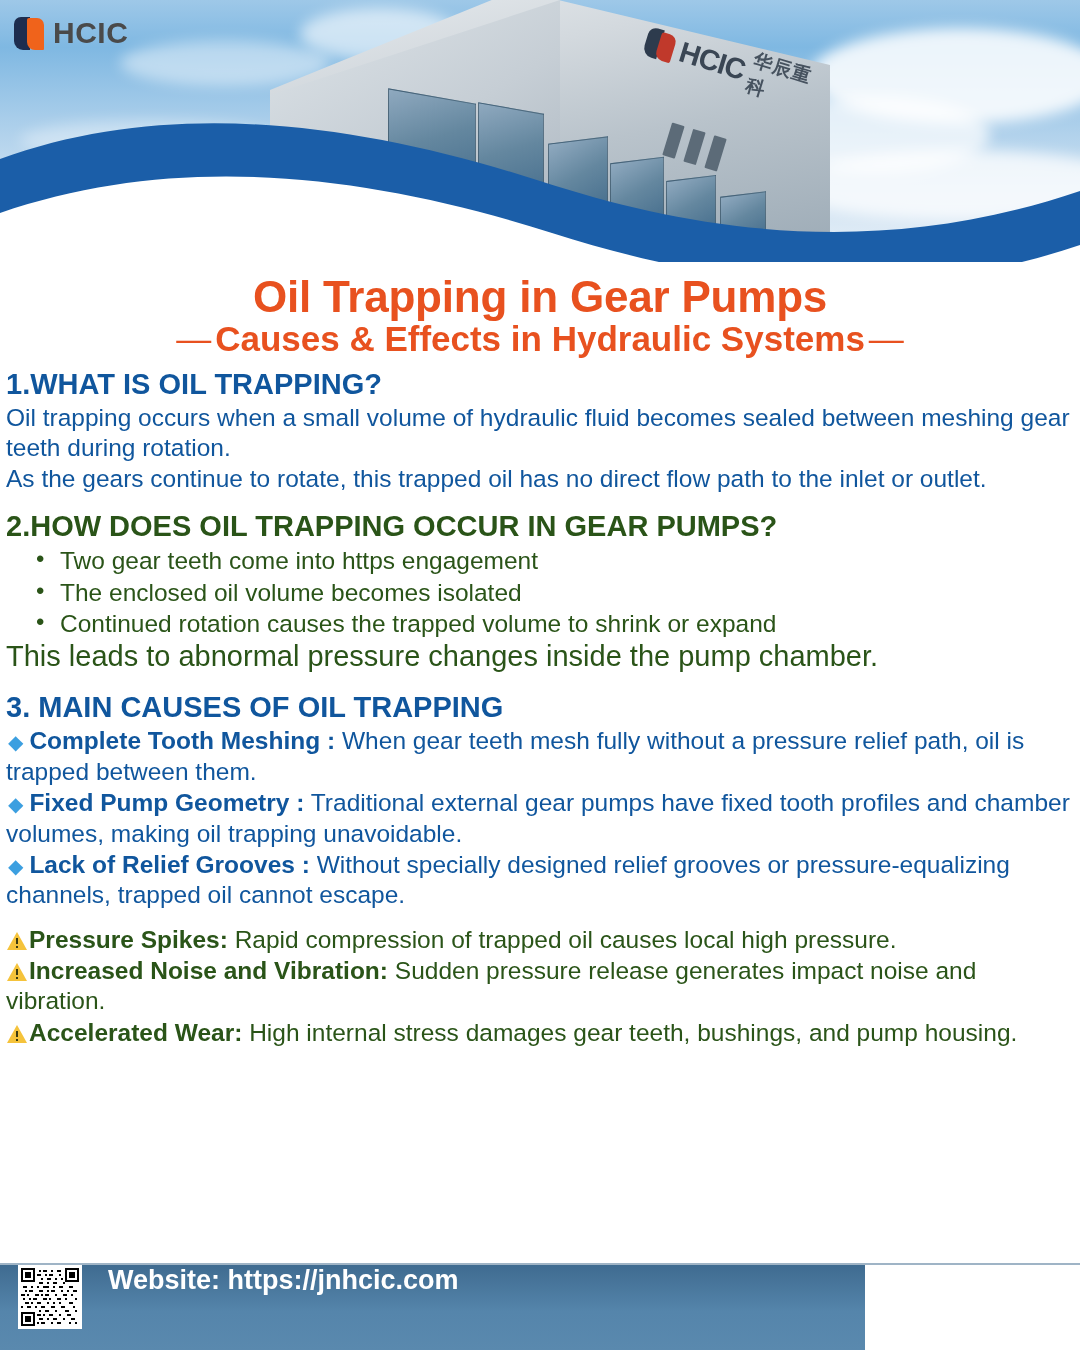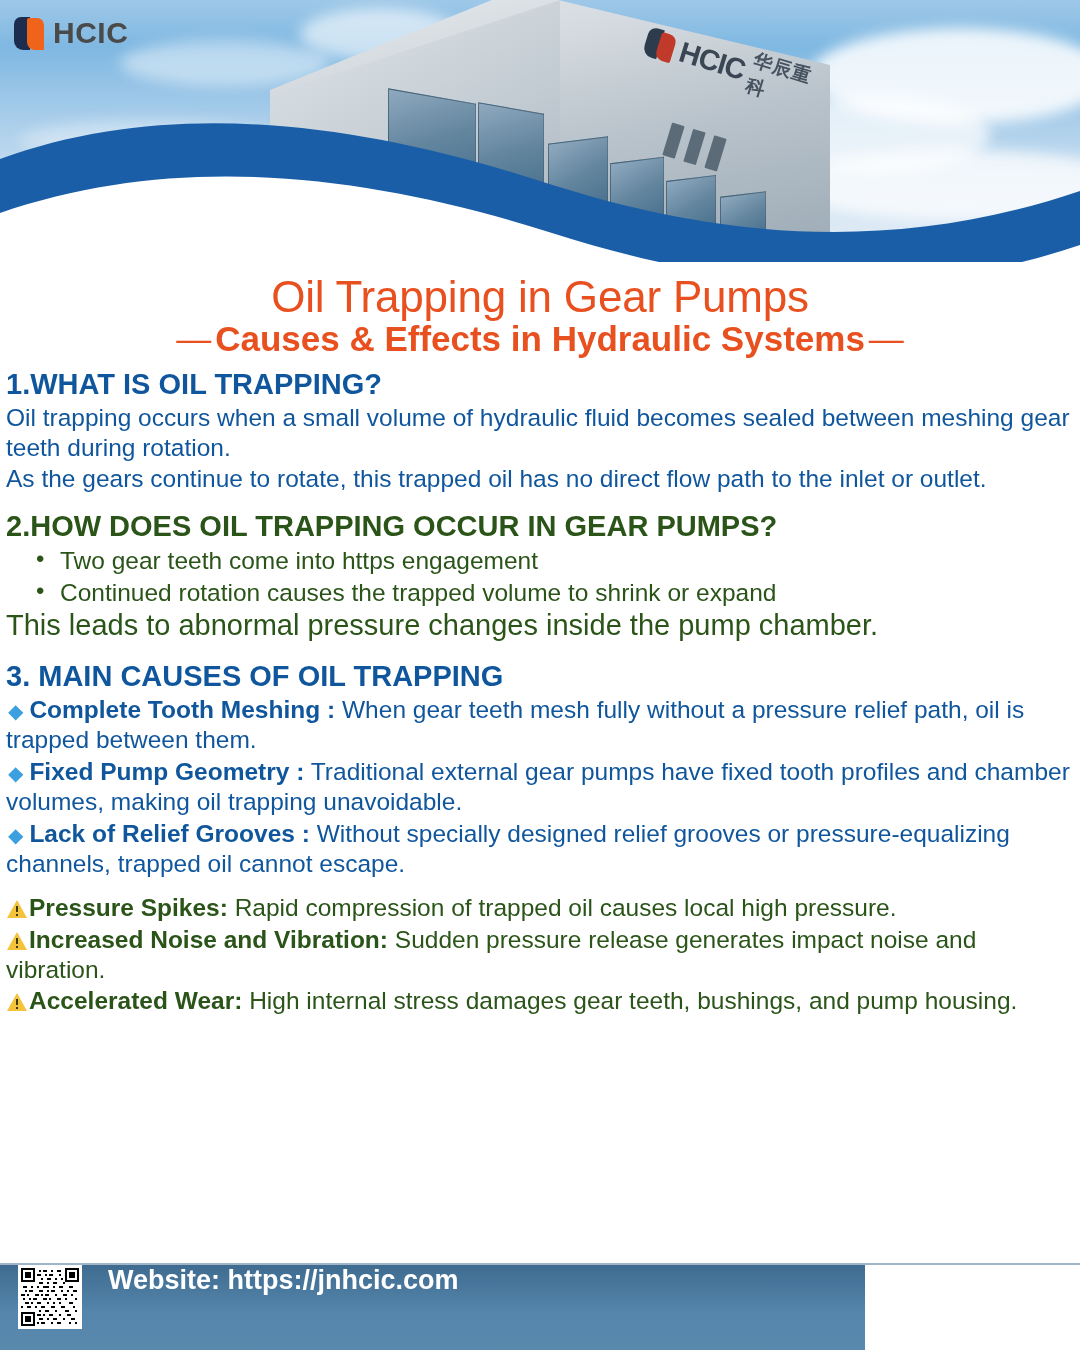--- a/index.html
+++ b/index.html
@@ -106,21 +106,21 @@
     position:absolute; left:13px; top:1px; width:17px; height:32px;
     background:#f0631b; border-radius:2px 7px 1px 8px;
   }
   .logo-text{
     font-size:30px; font-weight:bold; color:#4a4a4a; letter-spacing:0.5px;
   }
 
   
   .title-block{ text-align:center; padding-top:10px; }
   .title-main{
-    font-size:44px; font-weight:normal; color:#e8511f;
+    font-size:44px; font-weight:bold; color:#e8511f;
     letter-spacing:-0.2px; line-height:1.12;
   }
   .title-sub{
     font-size:35px; font-weight:bold; color:#e8511f;
     line-height:1.15; margin-top:-2px;
   }
   .title-sub .dash{ color:#e8511f; font-weight:normal; padding:0 4px;}
 
   
   .content{ padding:6px 6px 0 6px; }
@@ -243,20 +243,21 @@
   <div class="sec">
     <div class="h-blue">1.WHAT IS OIL TRAPPING?</div>
     <div class="p-blue">Oil trapping occurs when a small volume of hydraulic fluid becomes sealed between meshing gear teeth during rotation.</div>
     <div class="p-blue">As the gears continue to rotate, this trapped oil has no direct flow path to the inlet or outlet.</div>
   </div>
 
   <div class="sec" style="margin-top:14px;">
     <div class="h-green">2.HOW DOES OIL TRAPPING OCCUR IN GEAR PUMPS?</div>
     <ul class="bullets">
       <li>Two gear teeth come into https engagement</li>
+      <li>The enclosed oil volume becomes isolated</li>
       <li>Continued rotation causes the trapped volume to shrink or expand</li>
     </ul>
     <div class="p-green">This leads to abnormal pressure changes inside the pump chamber.</div>
   </div>
 
   <div class="sec" style="margin-top:14px;">
     <div class="h-blue">3. MAIN CAUSES OF OIL TRAPPING</div>
 
     <div class="cause-row">
       <span class="dia">◆</span><span class="cause-label">Complete Tooth Meshing</span>

